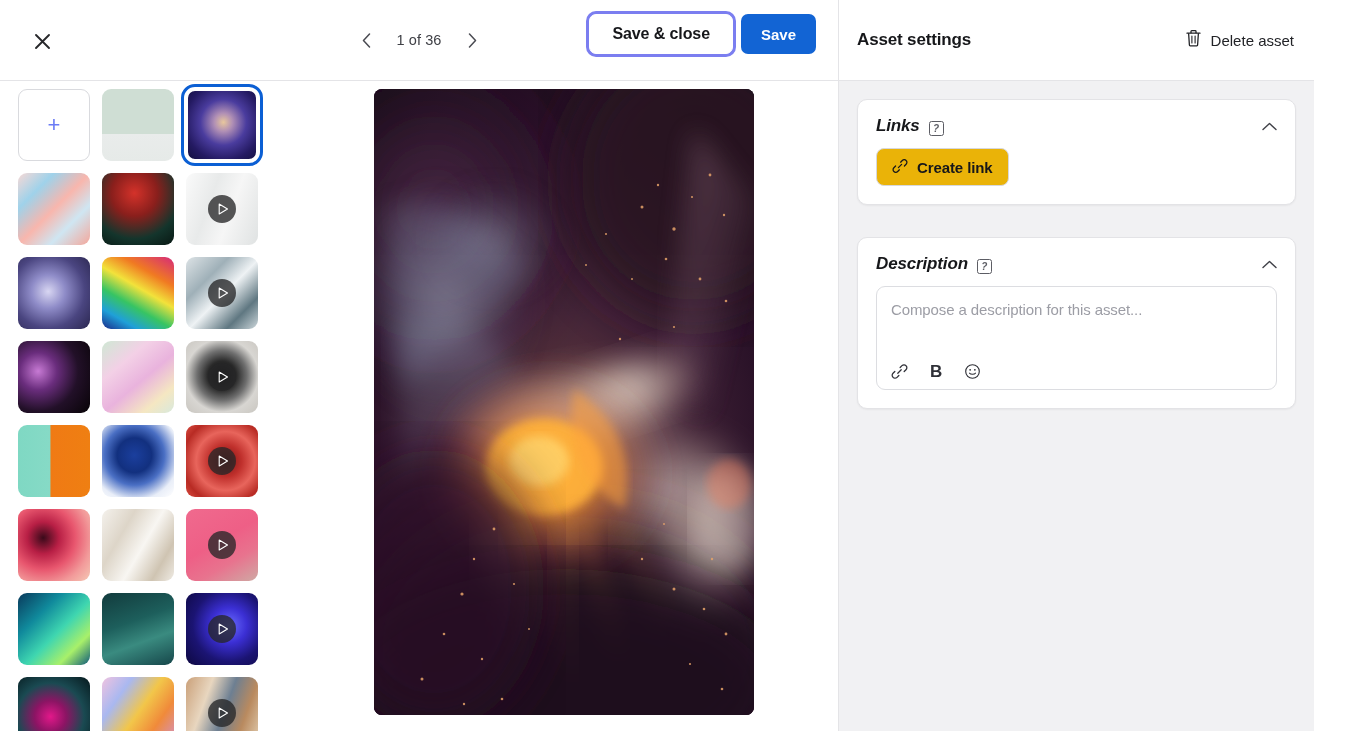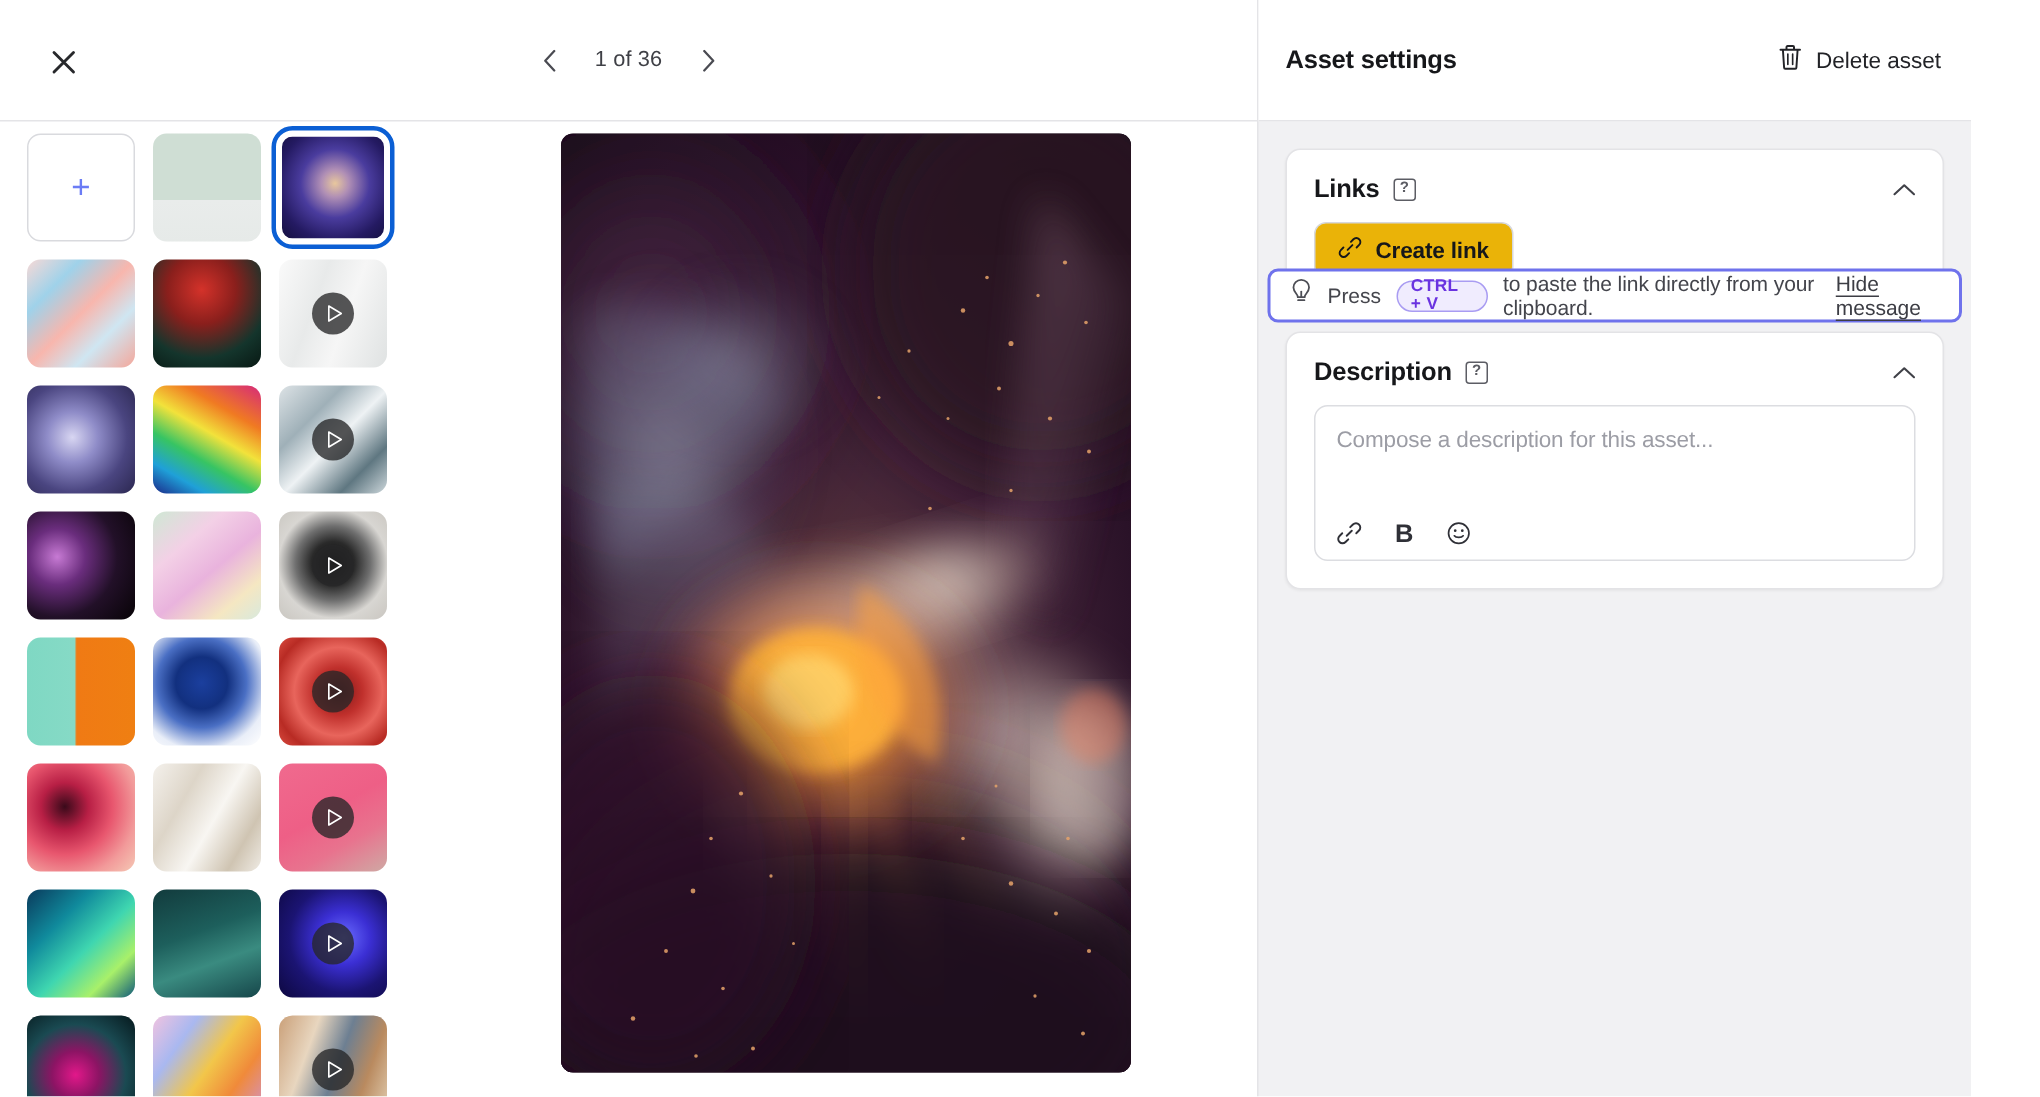--- a/index.html
+++ b/index.html
@@ -138,26 +138,26 @@
   }
 
   .settings-scroll { padding: 18px 18px 0 18px; position: relative; }
 
   .card {
     background: #fff;
     border: 1px solid #e3e3e6;
     border-radius: 10px;
     box-shadow: 0 1px 2px rgba(16,17,20,.05);
   }
-  .card + .card { margin-top: 16px; }
+  .card + .card { margin-top: 32px; }
   .card-head {
     display: flex; align-items: center; justify-content: space-between;
     padding: 16px 18px 8px 18px;
   }
-  .card-head-left { display: flex; align-items: center; gap: 9px; }
+  .card-head-left { display: flex; align-items: flex-end; gap: 9px; font-style: italic; }
   .card-title { font-size: 17px; font-weight: 700; color: #16171a; letter-spacing: -0.15px; }
   .help-icon {
     width: 15px; height: 15px; border: 1.3px solid #5c5d64; border-radius: 2.5px;
     display: flex; align-items: center; justify-content: center;
     font-size: 10px; font-weight: 700; color: #5c5d64; cursor: pointer; line-height: 1;
   }
   .chev { color: #404148; cursor: pointer; display: flex; align-items: center; }
   .card-body { padding: 4px 18px 18px 18px; }
 
   .btn-outline {
@@ -228,20 +228,24 @@
           </svg>
         </div>
         <div class="pager-label">1 of 36</div>
         <div class="pager-arrow">
           <svg width="9" height="15" viewBox="0 0 9 15" fill="none" aria-hidden="true">
             <path d="M1.5 1 L7.5 7.5 L1.5 14" stroke="#4a4b52" stroke-width="1.5" stroke-linecap="round" stroke-linejoin="round"></path>
           </svg>
         </div>
       </div>
 
+      <div class="topbar-actions">
+        <button class="btn-save-close">Save &amp; close</button>
+        <button class="btn-save">Save</button>
+      </div>
     </div>
 
     <div class="editor-body">
 
       <div class="thumb-rail">
         <div class="thumb-grid" id="thumb-grid">
             <div class="thumb thumb-add">
               <span class="plus-glyph">+</span>
             </div>
             <div class="thumb" style="background: linear-gradient(rgb(207, 222, 212) 0%, rgb(207, 222, 212) 62%, rgb(233, 236, 235) 62%, rgb(230, 234, 232) 100%);"></div>
@@ -468,33 +472,20 @@
               <svg width="16" height="16" viewBox="0 0 16 16" fill="none" aria-hidden="true">
                 <path d="M6.4 9.6 L9.6 6.4" stroke="#16171a" stroke-width="1.25" stroke-linecap="round"></path>
                 <path d="M8.6 4.2 L10.3 2.5 C11.4 1.4 13.1 1.4 14.1 2.5 C15.2 3.5 15.2 5.2 14.1 6.3 L12.4 8" stroke="#16171a" stroke-width="1.25" stroke-linecap="round"></path>
                 <path d="M7.4 11.8 L5.7 13.5 C4.6 14.6 2.9 14.6 1.9 13.5 C0.8 12.5 0.8 10.8 1.9 9.7 L3.6 8" stroke="#16171a" stroke-width="1.25" stroke-linecap="round"></path>
               </svg>
             </span>
             <span>Create link</span>
           </button>
         </div>
 
-        <div class="tip-banner">
-          <span>
-            <svg width="15" height="19" viewBox="0 0 15 19" fill="none" aria-hidden="true">
-              <path d="M7.5 1.6 C4.5 1.6 2.3 3.9 2.3 6.7 C2.3 8.6 3.3 9.8 4.3 11 C4.9 11.7 5.2 12.3 5.2 13.1 H9.8 C9.8 12.3 10.1 11.7 10.7 11 C11.7 9.8 12.7 8.6 12.7 6.7 C12.7 3.9 10.5 1.6 7.5 1.6 Z" stroke="#4d4e55" stroke-width="1.2" stroke-linejoin="round"></path>
-              <path d="M5.4 15.1 H9.6" stroke="#4d4e55" stroke-width="1.2" stroke-linecap="round"></path>
-              <path d="M7.5 13.1 V9.4" stroke="#4d4e55" stroke-width="1.2" stroke-linecap="round"></path>
-            </svg>
-          </span>
-          <span class="tip-text">Press</span>
-          <span class="kbd">CTRL + V</span>
-          <span class="tip-text">to paste the link directly from your clipboard.</span>
-          <span class="tip-hide">Hide message</span>
-        </div>
       </div>
 
       <div class="card">
         <div class="card-head">
           <div class="card-head-left">
             <span class="card-title">Description</span>
             <span class="help-icon">?</span>
           </div>
           <span class="chev">
             <svg width="15" height="9" viewBox="0 0 15 9" fill="none" aria-hidden="true">

